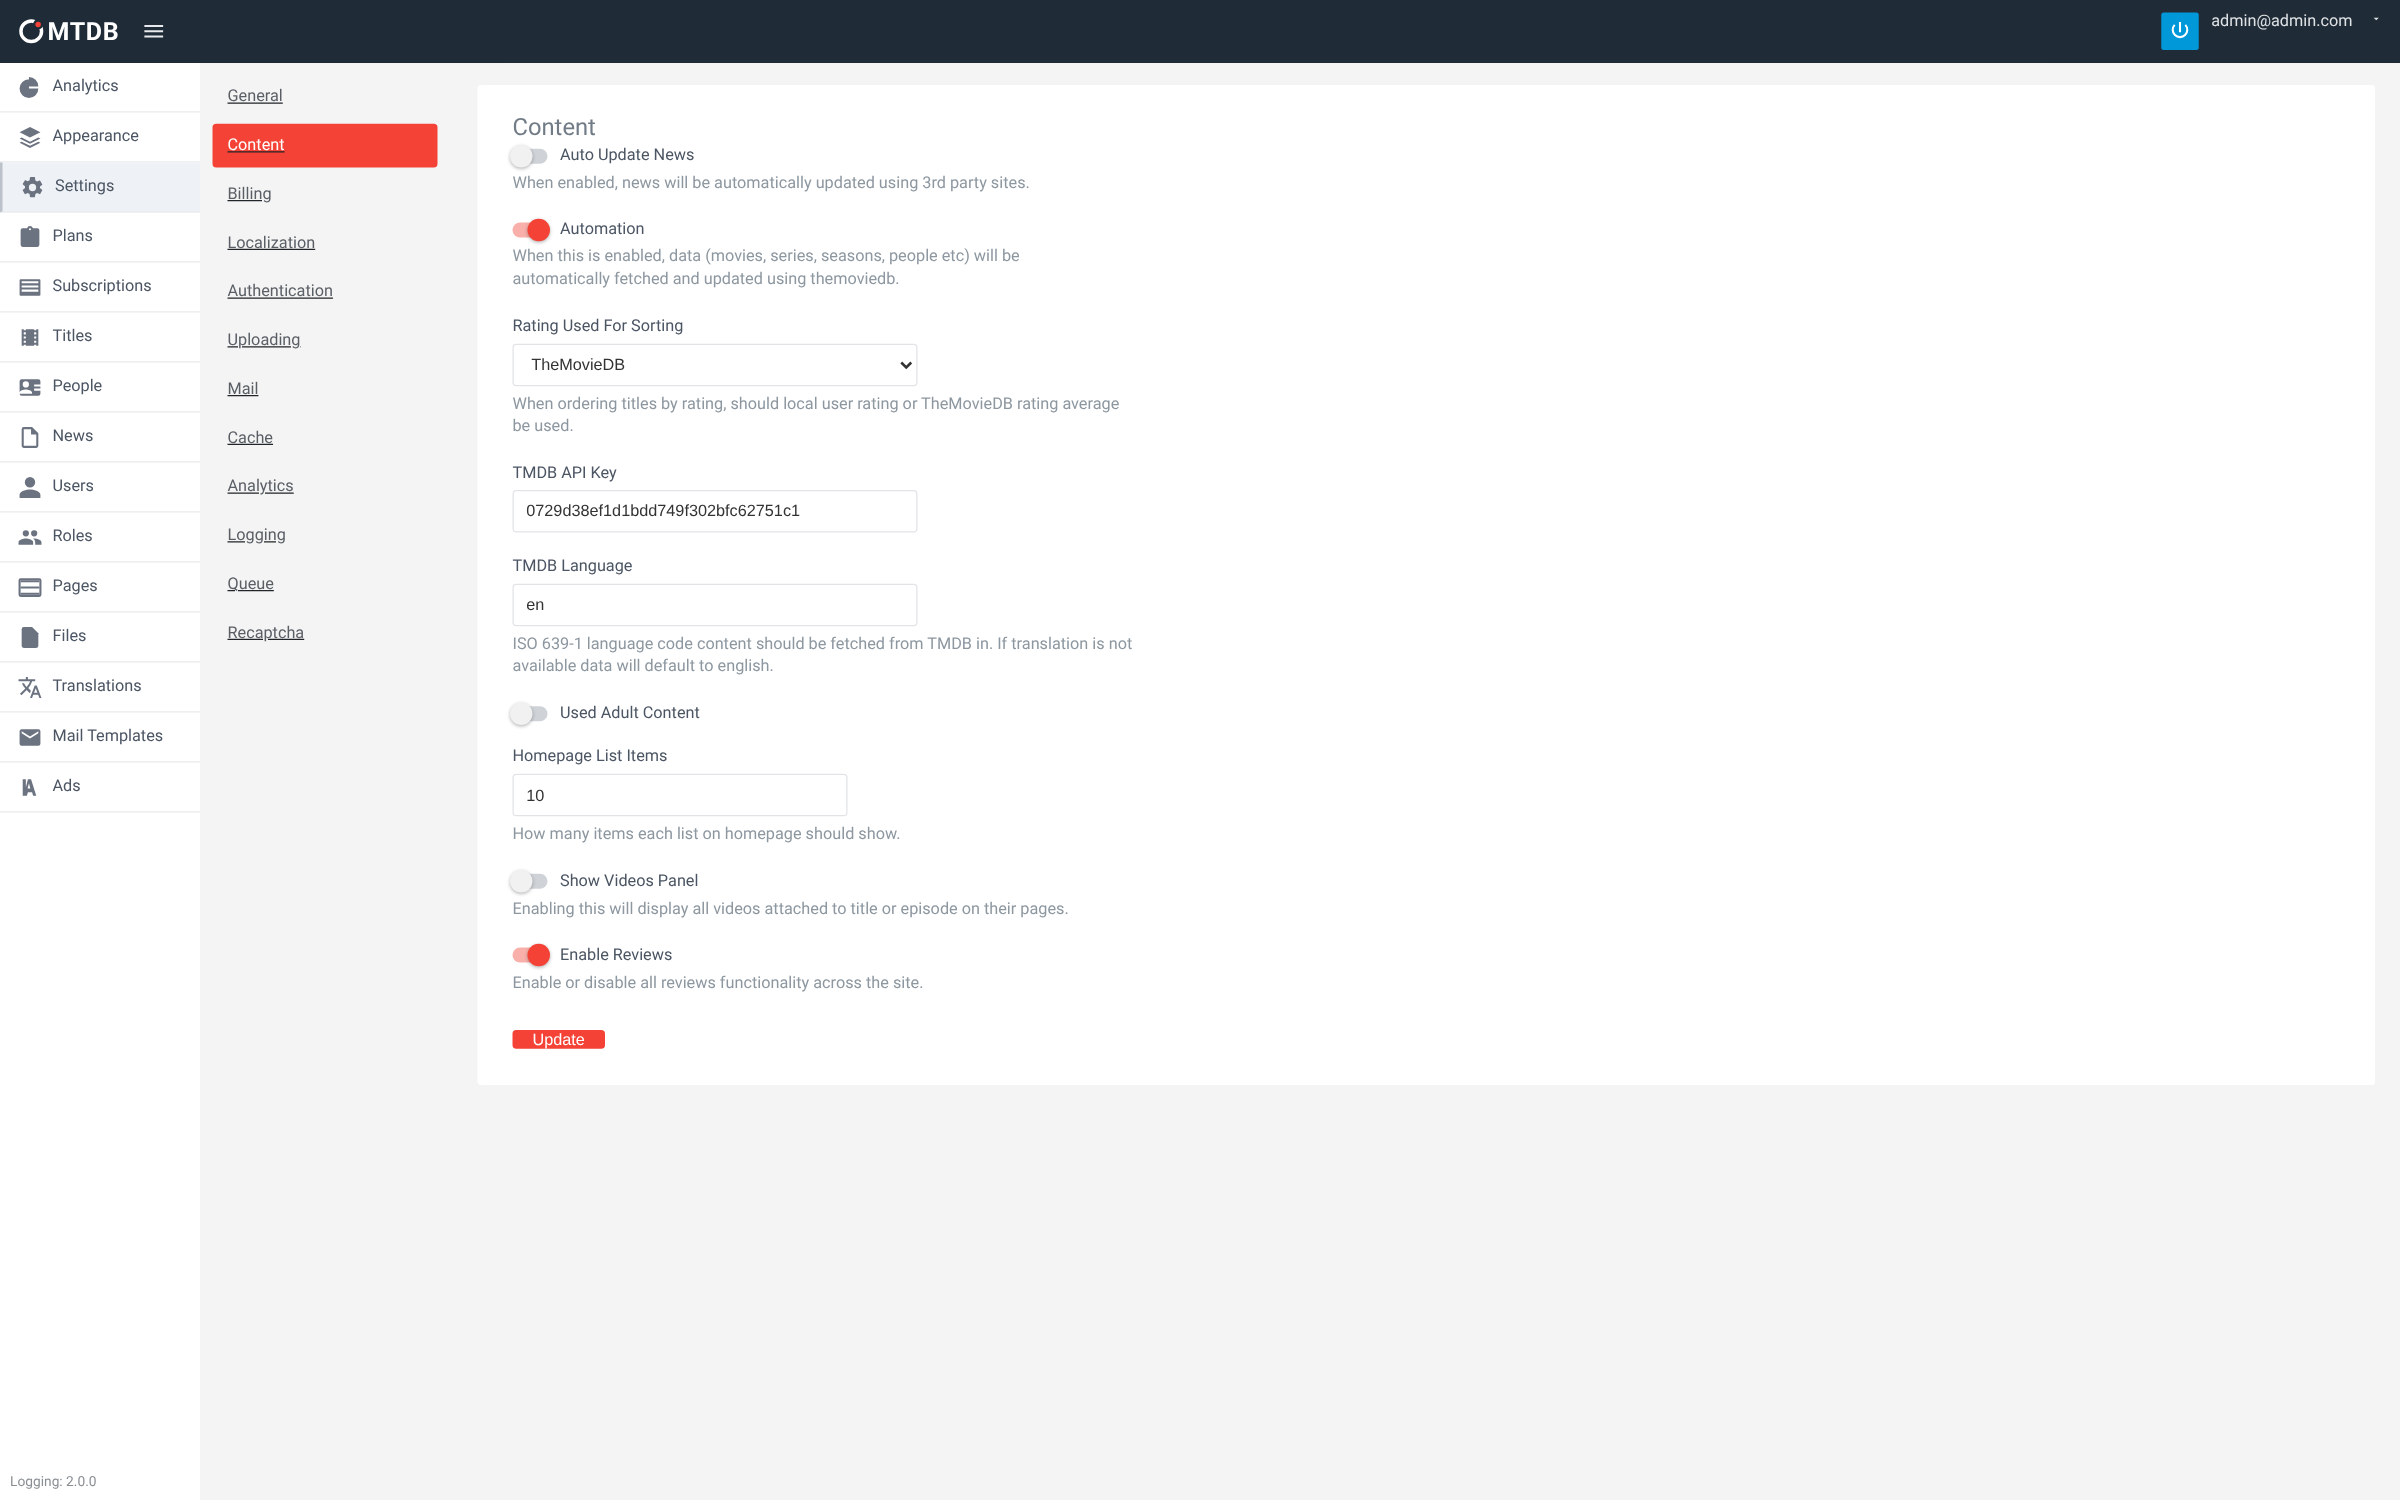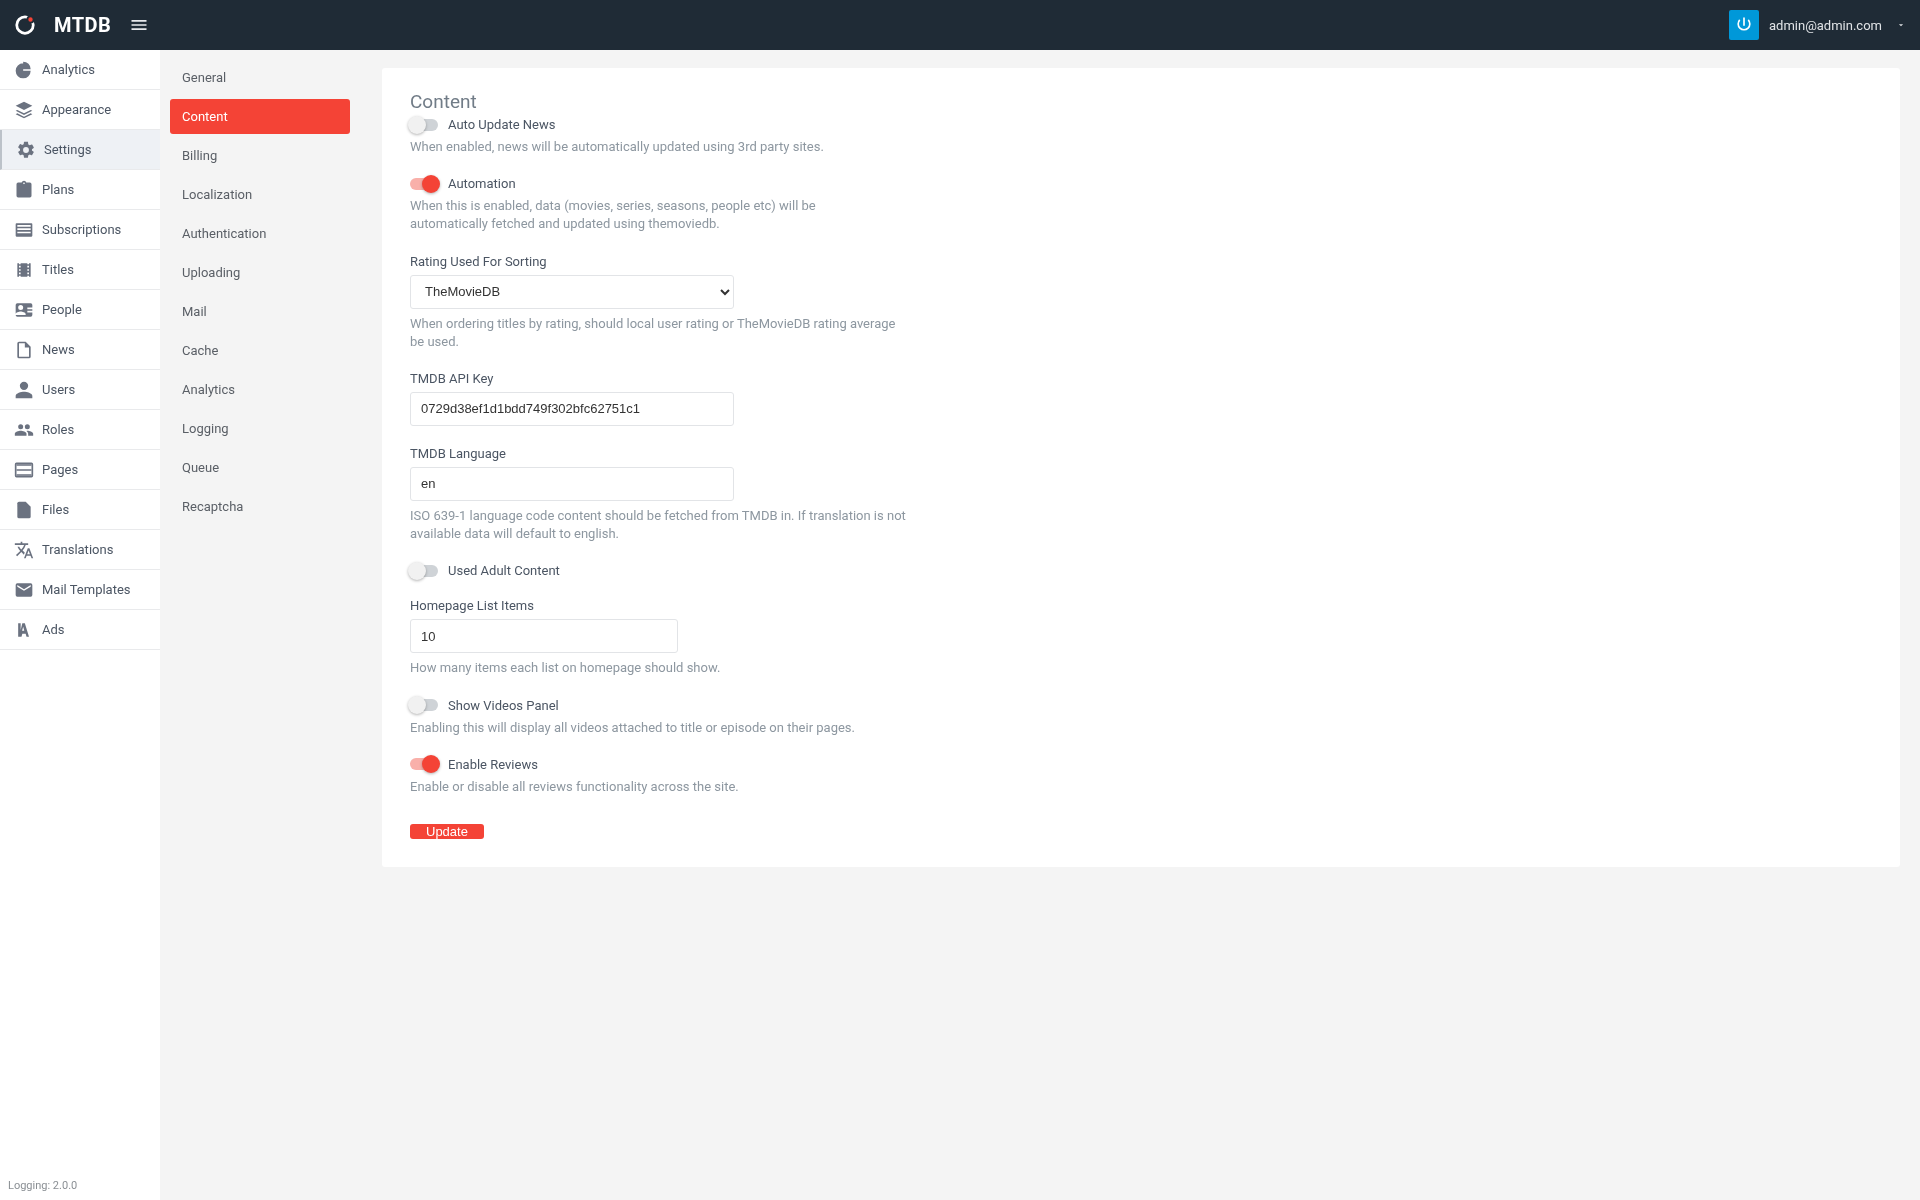--- a/index.html
+++ b/index.html
@@ -23,24 +23,24 @@
   height:1200px;
   overflow:hidden;
   font-size:13px;
 }
 
 .header{
   position:fixed;top:0;left:0;right:0;height:50px;
   background:var(--header-bg);color:#fff;
   display:flex;align-items:center;padding:0 14px;
 }
-.logo{display:flex;align-items:center;gap:18px;font-weight:700;font-size:20px;letter-spacing:.5px;color:#fff;}
+.logo{display:flex;align-items:center;gap:2px;font-weight:700;font-size:20px;letter-spacing:.5px;color:#fff;}
 .logo svg{vertical-align:middle;}
 .menu-btn{margin-left:18px;cursor:pointer;display:flex;}
-.header-right{margin-left:auto;display:flex;align-items:center;gap:10px;}
+.header-right{margin-left:auto;display:flex;align-items:flex-start;gap:10px;}
 .avatar{width:30px;height:30px;background:#0098d9;display:flex;align-items:center;justify-content:center;border-radius:2px;}
 .user-email{font-size:13px;color:#e0e3e6;}
 .caret-down{margin-left:4px;}
 
 
 .sidebar{
   position:fixed;top:50px;left:0;width:160px;bottom:0;
   background:var(--sidebar-bg);
 }
 .sidebar ul{list-style:none;margin:0;padding:0;}
@@ -48,21 +48,21 @@
   display:flex;align-items:center;height:40px;padding:0 14px;
   color:var(--text-dark);font-size:13px;cursor:pointer;
   border-bottom:1px solid var(--divider);
 }
 .sidebar li.active{background:var(--sidebar-hover);border-left:2px solid #bcc2c9;}
 .sidebar li .icon{width:20px;height:20px;margin-right:8px;fill:#6b7280;flex-shrink:0;}
 .version{position:absolute;bottom:8px;left:8px;font-size:11px;color:#8a8f94;}
 
 
 .sub-sidebar{
-  position:fixed;top:50px;left:160px;width:200px;padding:10px;
+  position:fixed;top:50px;left:160px;width:200px;padding:10px;text-decoration:underline;
 }
 .sub-sidebar a{
   display:block;padding:10px 12px;margin-bottom:4px;border-radius:3px;
   color:#5a5f66;font-size:13px;text-decoration:none;cursor:pointer;
 }
 .sub-sidebar a.active{background:var(--accent);color:#fff;}
 
 
 .content{
   position:absolute;top:68px;left:382px;right:20px;

